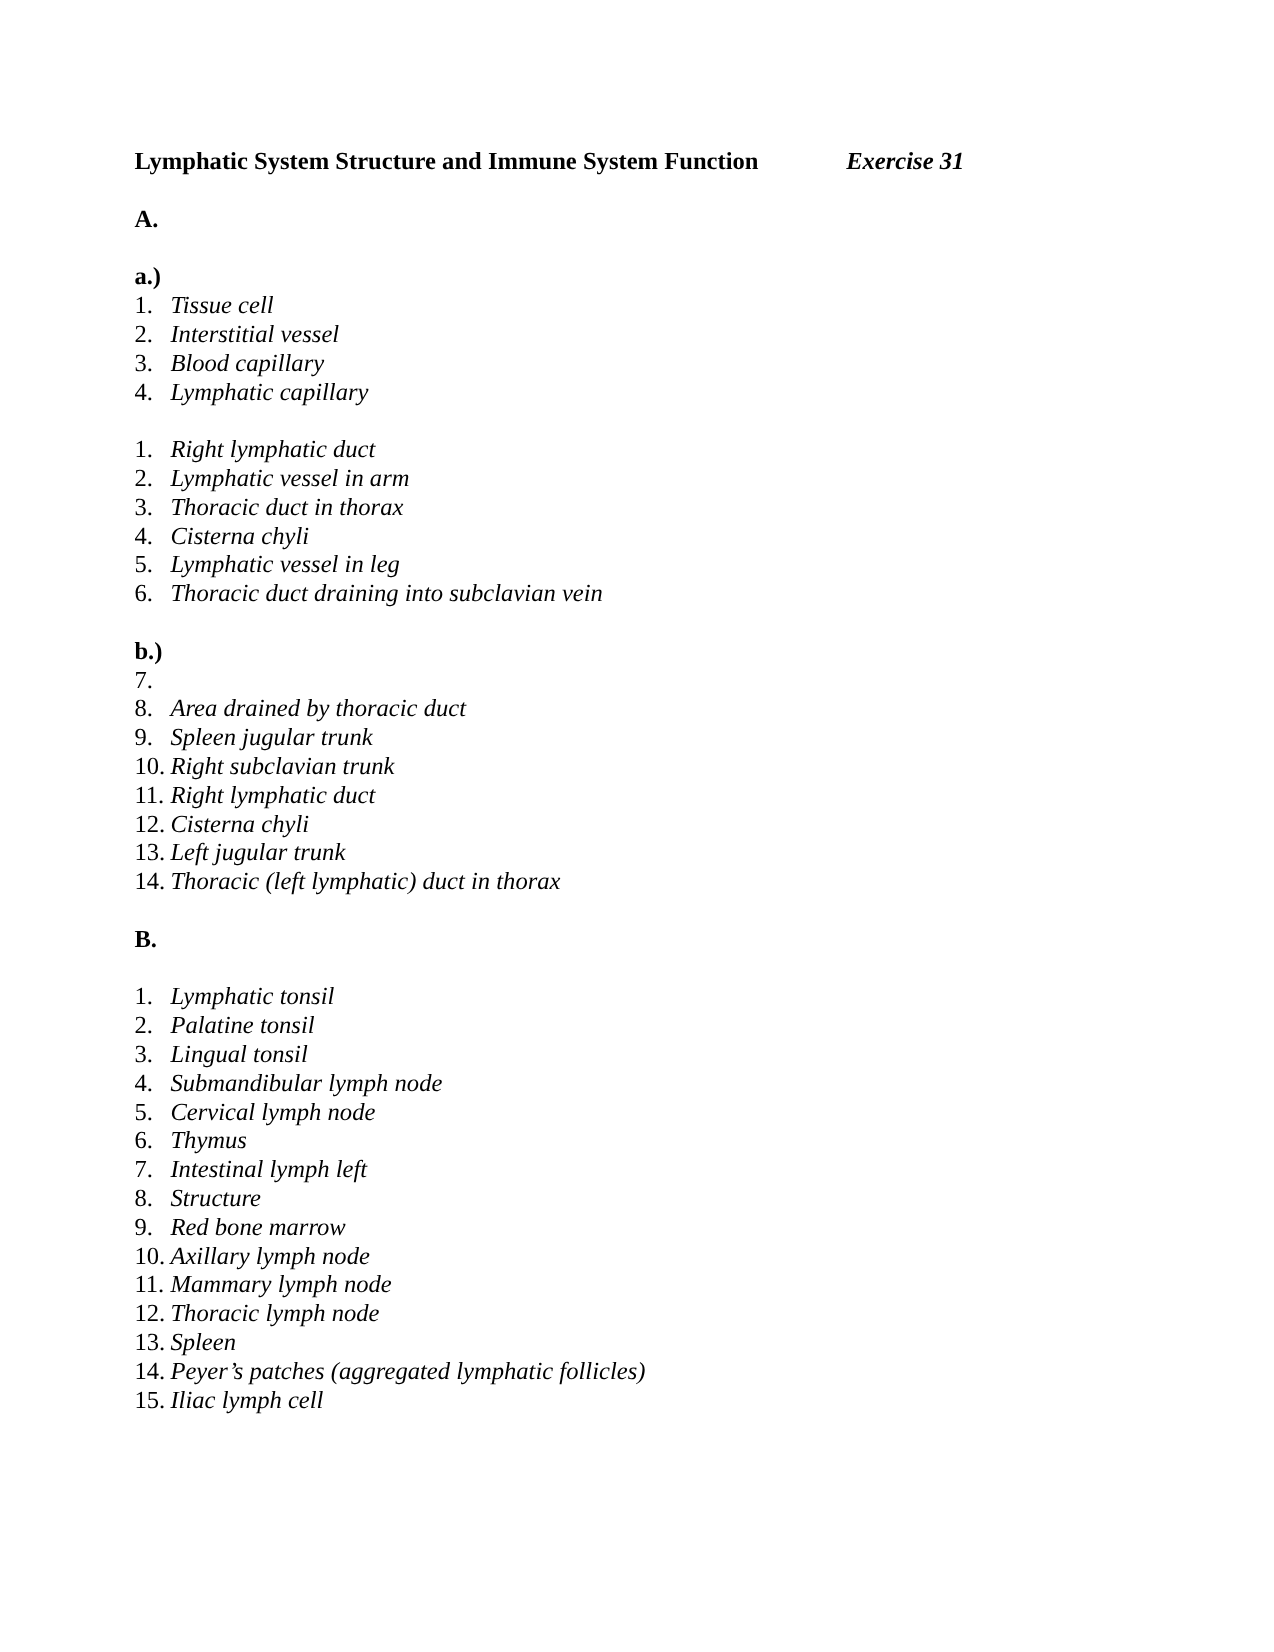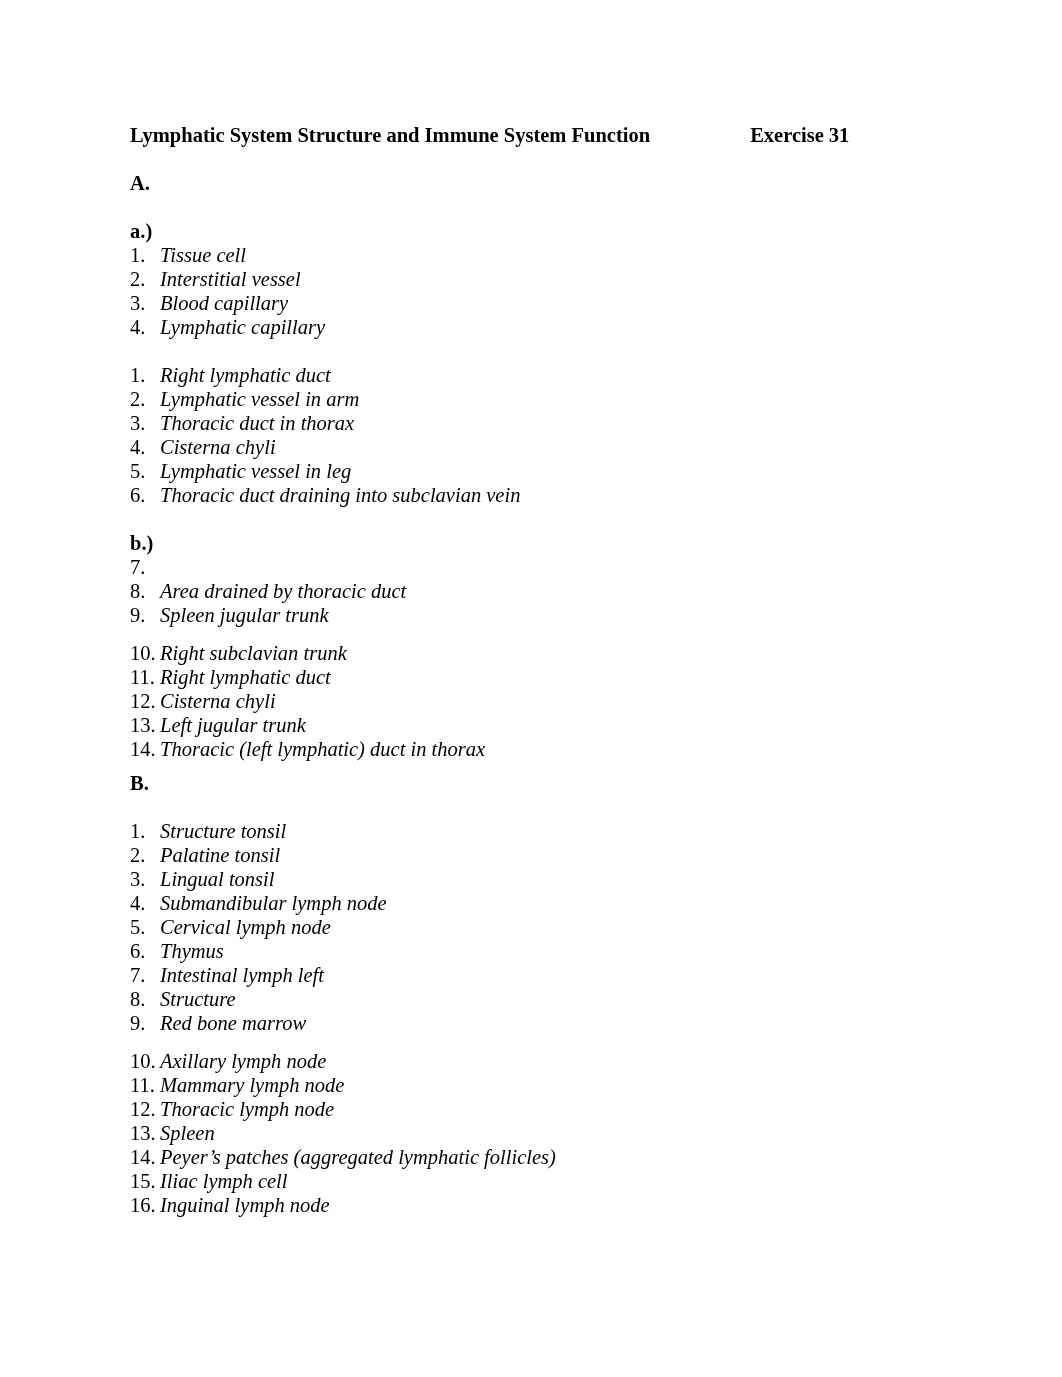--- a/index.html
+++ b/index.html
@@ -11,37 +11,38 @@
     position: relative;
     width: 1062px;
     height: 1377px;
     background: #ffffff;
     font-family: "Liberation Serif", "DejaVu Serif", serif;
     color: #000000;
     overflow: hidden;
   }
   .content {
     position: absolute;
-    left: 130px;
+    left: 112px;
     top: 123px;
     width: 810px;
   }
 
   
   .title-row {
     display: flex;
     align-items: baseline;
     font-weight: bold;
     font-size: 20.5px;
     line-height: 24px;
     white-space: nowrap;
   }
   .title-main { }
   .title-right {
-    margin-left: 100px;
+    margin-left: 73px;
+    font-style: italic;
   }
 
   
   .heading {
     font-weight: bold;
     font-size: 20.5px;
     line-height: 24px;
     margin: 0;
   }
   .spacer-line {
@@ -71,21 +72,20 @@
     text-align: left;
   }
   .num-list li .item-text {
     display: inline-block;
     font-style: italic;
   }
   
   .num-list li.wide .marker {
     width: 30px;
     flex: 0 0 30px;
-    margin-top: 14px;
   }
 </style>
 </head>
 <body>
 
 <div class="page">
   <div class="content">
 
     <div class="title-row">
       <span class="title-main">Lymphatic System Structure and Immune System Function</span>
@@ -195,21 +195,21 @@
     <div class="spacer-line">&nbsp;</div>
 
     <div>
       <div class="heading">B.</div>
 
       <div class="spacer-line">&nbsp;</div>
 
       <ul class="num-list">
         <li>
           <span class="marker">1.</span>
-          <span class="item-text">Structure tonsil</span>
+          <span class="item-text">Lymphatic tonsil</span>
         </li>
         <li>
           <span class="marker">2.</span>
           <span class="item-text">Palatine tonsil</span>
         </li>
         <li>
           <span class="marker">3.</span>
           <span class="item-text">Lingual tonsil</span>
         </li>
         <li>
@@ -253,21 +253,17 @@
           <span class="item-text">Spleen</span>
         </li>
         <li class="wide">
           <span class="marker">14.</span>
           <span class="item-text">Peyer’s patches (aggregated lymphatic follicles)</span>
         </li>
         <li class="wide">
           <span class="marker">15.</span>
           <span class="item-text">Iliac lymph cell</span>
         </li>
-        <li class="wide">
-          <span class="marker">16.</span>
-          <span class="item-text">Inguinal lymph node</span>
-        </li>
       </ul>
     </div>
 
   </div>
 </div>
 
 </body></html>

